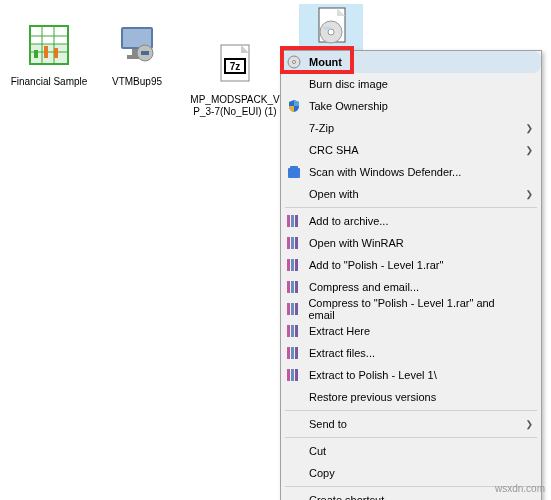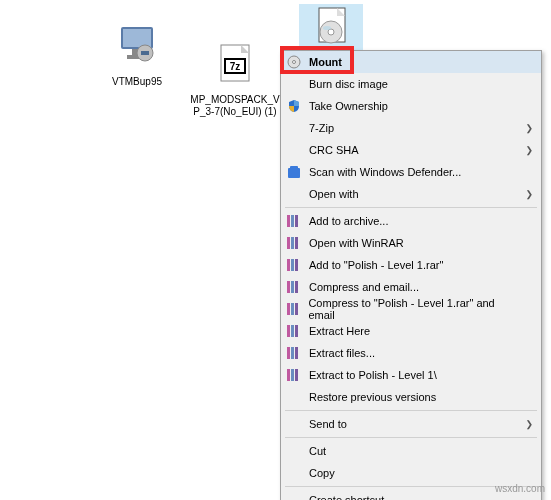--- a/index.html
+++ b/index.html
@@ -3,36 +3,53 @@
 <meta charset="utf-8">
 <style>
 * { box-sizing: border-box; margin: 0; padding: 0; font-family: "Segoe UI", Tahoma, sans-serif; }
 body { width: 551px; height: 500px; background: #fff; position: relative; overflow: hidden; font-size: 11px; color: #000; }
 .desktop { position: absolute; left: 0; top: 0; width: 100%; height: 100%; background: #fff; }
 .file-item { position: absolute; width: 90px; text-align: center; }
 .file-item .icon-box { width: 54px; height: 54px; margin: 0 auto 4px; display: flex; align-items: center; justify-content: center; }
 .file-item .label { font-size: 10px; line-height: 1.2; word-wrap: break-word; }
 .selected .icon-box { background: #cde8f7; }
 .context-menu { position: absolute; left: 280px; top: 50px; width: 262px; background: #f0f0f0; border: 1px solid #a0a0a0; box-shadow: 2px 2px 4px rgba(0,0,0,.25); }
-.menu-item { display: flex; align-items: center; height: 22px; padding: 0 24px 0 4px; position: relative; }
+.menu-item { display: flex; align-items: center; height: 22px; padding: 0 24px 0 4px; position: relative; border-radius: 8px; }
 .menu-item .mi-icon { width: 18px; height: 18px; display: inline-flex; align-items: center; justify-content: center; margin-right: 6px; font-size: 10px; }
 .menu-item .mi-text { font-size: 11px; }
 .menu-item .arrow { position: absolute; right: 8px; font-size: 9px; color: #555; }
 .sep { height: 1px; background: #d0d0d0; margin: 2px 4px; }
 .highlight-box { position: absolute; border: 4px solid #ef2929; z-index: 10; }
 .watermark { position: absolute; right: 6px; bottom: 6px; font-size: 10px; color: #999; }
 .winrar-books { width: 14px; height: 12px; display: inline-block; position: relative; }
 .winrar-books::before { content: ""; position: absolute; width: 3px; height: 12px; background: #c05aa0; left: 0; }
 .winrar-books::after { content: ""; position: absolute; width: 3px; height: 12px; background: #6a8dc0; left: 4px; box-shadow: 4px 0 #7a5aa0; }
 </style>
 </head>
 <body>
 
 <div class="desktop">
 
+  <div class="file-item" style="left:4px; top:18px;">
+    <div class="icon-box">
+      <svg width="50" height="50" viewBox="0 0 50 50">
+        <rect x="6" y="6" width="38" height="38" fill="#fff" stroke="#3aaa35" stroke-width="2"></rect>
+        <rect x="6" y="24" width="38" height="20" fill="#3aaa35" opacity="0.15"></rect>
+        <line x1="6" y1="16" x2="44" y2="16" stroke="#3aaa35" stroke-width="1"></line>
+        <line x1="6" y1="24" x2="44" y2="24" stroke="#3aaa35" stroke-width="1"></line>
+        <line x1="6" y1="32" x2="44" y2="32" stroke="#3aaa35" stroke-width="1"></line>
+        <line x1="18" y1="6" x2="18" y2="44" stroke="#3aaa35" stroke-width="1"></line>
+        <line x1="30" y1="6" x2="30" y2="44" stroke="#3aaa35" stroke-width="1"></line>
+        <rect x="10" y="30" width="4" height="8" fill="#3aaa35"></rect>
+        <rect x="20" y="26" width="4" height="12" fill="#e77720"></rect>
+        <rect x="30" y="28" width="4" height="10" fill="#e77720"></rect>
+      </svg>
+    </div>
+    <div class="label">Financial Sample</div>
+  </div>
 
   <div class="file-item" style="left:92px; top:18px;">
     <div class="icon-box">
       <svg width="44" height="44" viewBox="0 0 44 44">
         <rect x="6" y="4" width="32" height="22" fill="#5a7ba8" rx="2"></rect>
         <rect x="8" y="6" width="28" height="18" fill="#9db8d8"></rect>
         <rect x="17" y="26" width="10" height="6" fill="#888"></rect>
         <rect x="12" y="32" width="20" height="4" fill="#888"></rect>
         <circle cx="30" cy="30" r="8" fill="#c0c0c0" stroke="#888" stroke-width="1"></circle>
         <rect x="26" y="28" width="8" height="4" fill="#4a6a90"></rect>

